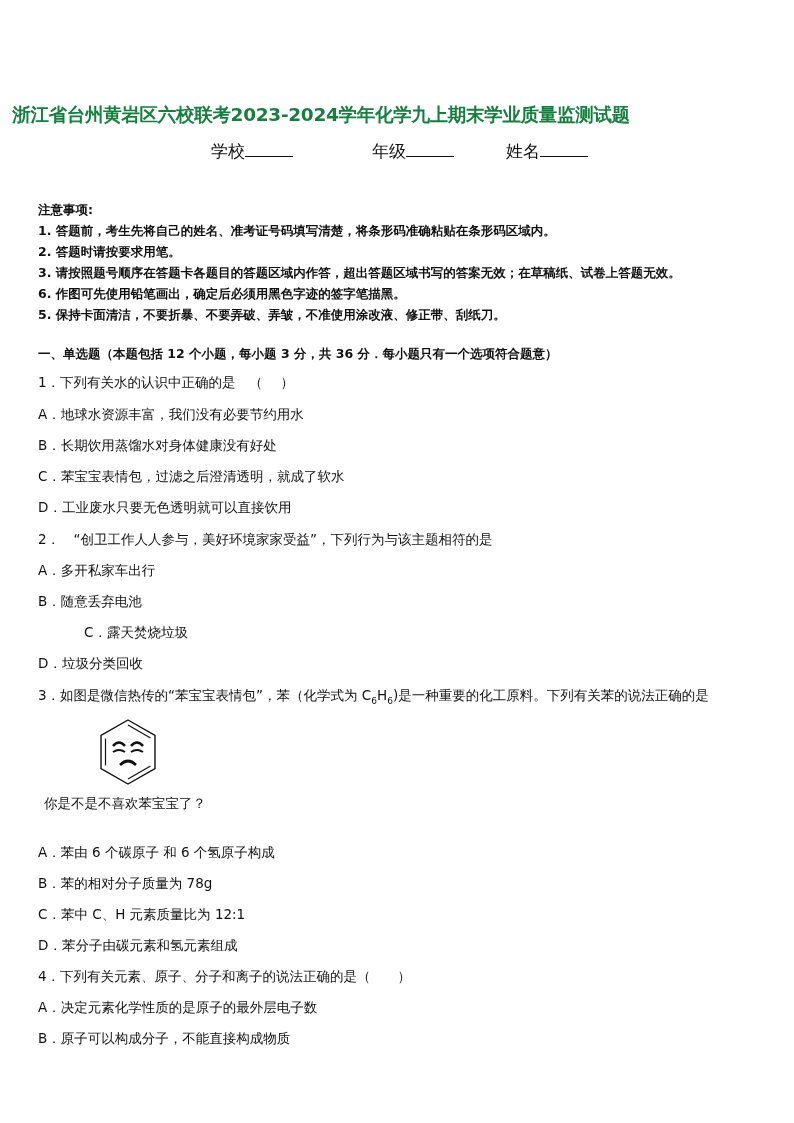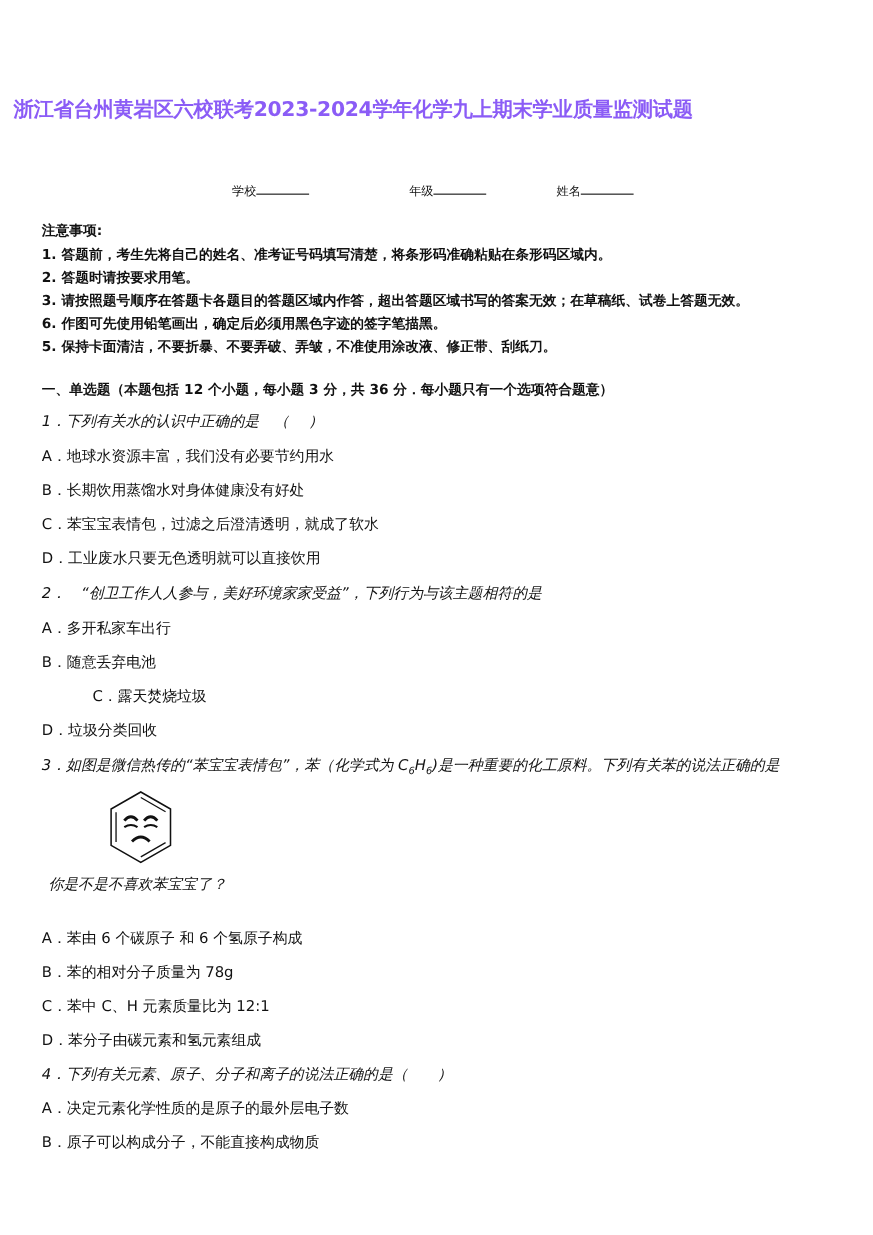--- a/index.html
+++ b/index.html
@@ -1,26 +1,26 @@
 <!DOCTYPE html>
 <html><head>
   <meta charset="utf-8">
   <style>
     html, body { margin: 0; padding: 0; background: #ffffff; }
     body { width: 794px; height: 1123px; position: relative; overflow: hidden;
       font-family: "DejaVu Serif", "Liberation Serif", serif; color: #111; }
     .abs { position: absolute; white-space: nowrap; }
-    .title { top: 86px; left: 0; width: 642px; text-align: center; font-family: "DejaVu Sans", "Liberation Sans", sans-serif;
-      font-weight: bold; font-size: 18.5px; letter-spacing: -0.3px; color: #8b5cf6; }
-    .fields { top: 140px; font-size: 11px; font-family: "DejaVu Sans", sans-serif; margin-top: 24px; }
+    .title { top: 102px; left: 0; width: 642px; text-align: center; font-family: "DejaVu Sans", "Liberation Sans", sans-serif;
+      font-weight: bold; font-size: 18.5px; letter-spacing: -0.3px; color: #15803d; }
+    .fields { top: 140px; font-size: 17px; font-family: "DejaVu Sans", sans-serif; }
     .blank { display: inline-block; width: 48px; border-bottom: 1px solid #111; height: 12px; vertical-align: baseline; }
     .notice-h { top: 202px; left: 38px; font-size: 12.5px; font-weight: bold; font-family: "DejaVu Sans", sans-serif; }
     .notice { left: 38px; font-size: 12.5px; font-weight: bold; font-family: "DejaVu Sans", sans-serif; }
     .section { top: 346px; left: 38px; font-size: 12.5px; font-weight: bold; font-family: "DejaVu Sans", sans-serif; }
-    .q { left: 38px; font-size: 13.5px; font-family: "DejaVu Sans", sans-serif; font-style: italic; }
+    .q { left: 38px; font-size: 13.5px; font-family: "DejaVu Sans", sans-serif; }
     .opt { left: 38px; font-size: 13.5px; font-family: "DejaVu Sans", sans-serif; }
     sub { font-size: 9px; }
     .benzene { top: 718px; left: 98px; width: 60px; height: 68px; }
   </style>
 </head>
 <body>
 
 <div class="abs title">浙江省台州黄岩区六校联考2023-2024学年化学九上期末学业质量监测试题</div>
 
 <div class="abs fields" style="left:211px;">

